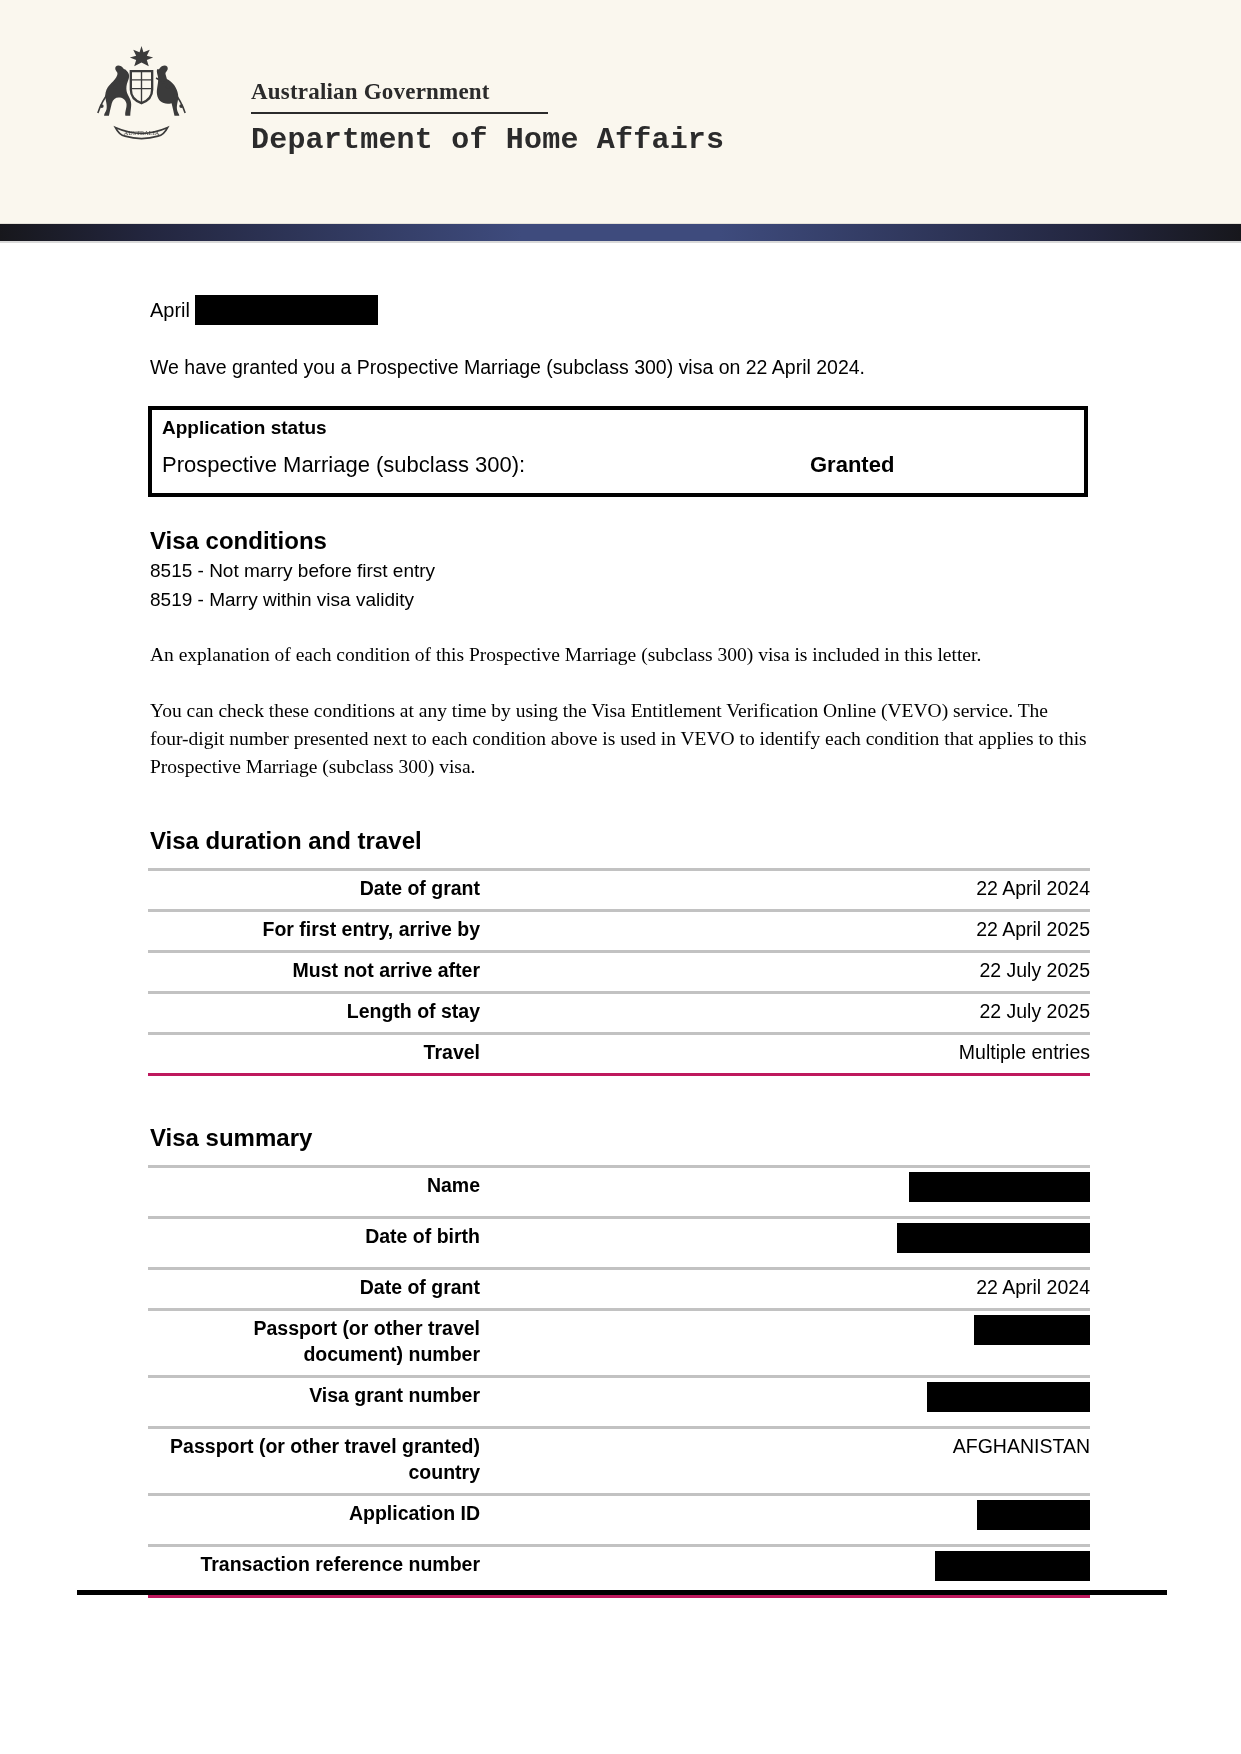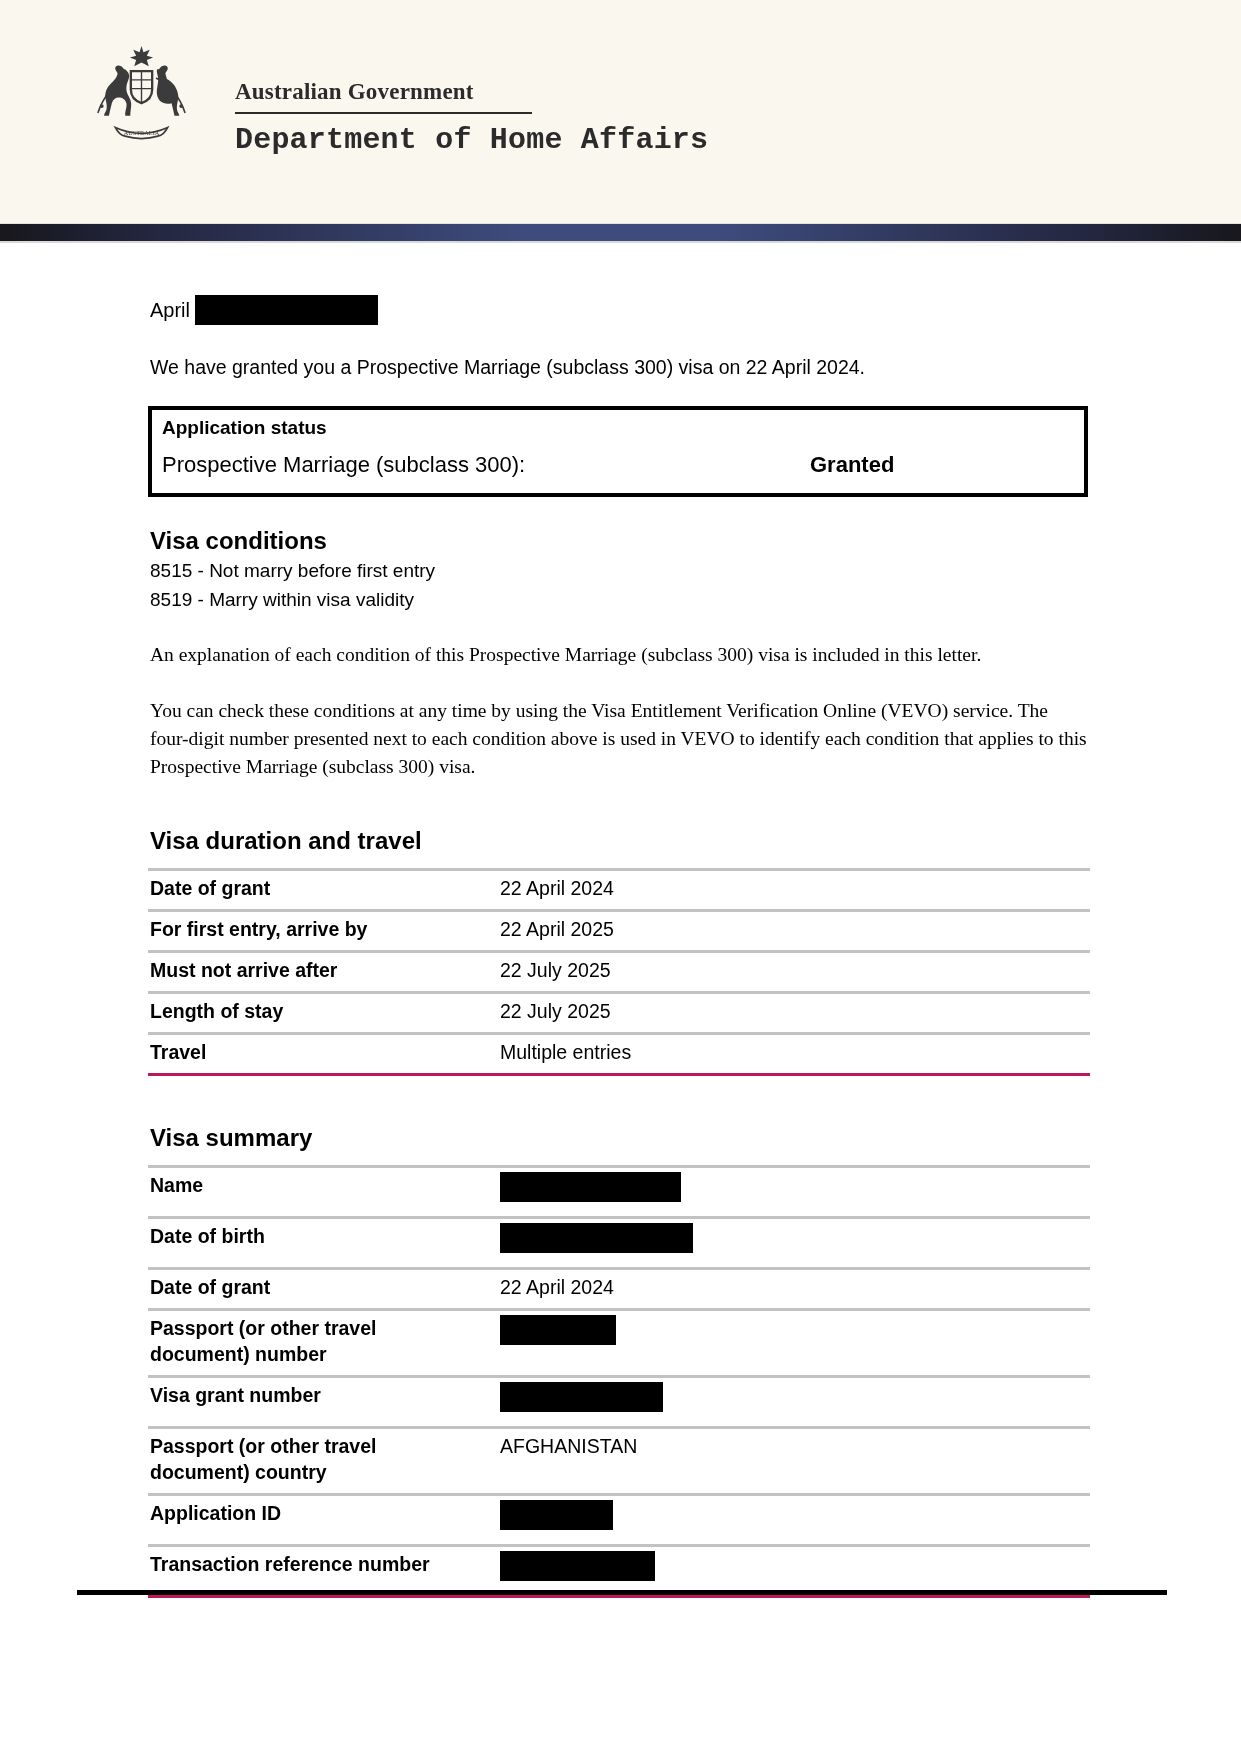--- a/index.html
+++ b/index.html
@@ -18,21 +18,21 @@
     height: 224px;
     background: #faf7ee;
     border-bottom: 1px solid #e4e1d8;
   }
   .header-inner {
     display: flex;
     align-items: flex-start;
     padding: 45px 0 0 88px;
   }
   .coat-of-arms { width: 107px; height: 97px; flex: 0 0 auto; }
-  .gov-titles { margin-left: 40px; margin-top: 34px; }
+  .gov-titles { margin-left: 56px; margin-top: 34px; }
   .gov-name {
     font-family: "Liberation Serif", serif;
     font-weight: bold;
     font-size: 23px;
     color: #2b2b2b;
     letter-spacing: 0.2px;
   }
   .gov-divider {
     border: none;
     border-top: 2px solid #2b2b2b;
@@ -124,20 +124,21 @@
   }
 
   
   .duration-title { margin-top: 46px; }
   .summary-title  { margin-top: 48px; }
 
   .info-table {
     margin-top: 13px;
     margin-left: -2px;
     width: 942px;
+    text-align: right;
   }
   .trow {
     display: flex;
     border-top: 3px solid #c2c2c2;
     padding: 4px 0 8px 2px;
     font-size: 19.5px;
     line-height: 26px;
   }
   .info-table .trow:last-child { border-bottom: 3px solid #be185d; }
   .tlabel {
@@ -263,21 +264,21 @@
     </div>
     <div class="trow">
       <div class="tlabel">Passport (or other travel document) number</div>
       <div class="tvalue"><span class="redact" style="width:116px"></span></div>
     </div>
     <div class="trow">
       <div class="tlabel">Visa grant number</div>
       <div class="tvalue"><span class="redact" style="width:163px"></span></div>
     </div>
     <div class="trow">
-      <div class="tlabel">Passport (or other travel document) country</div>
+      <div class="tlabel">Passport (or other travel granted) country</div>
       <div class="tvalue">AFGHANISTAN</div>
     </div>
     <div class="trow">
       <div class="tlabel">Application ID</div>
       <div class="tvalue"><span class="redact" style="width:113px"></span></div>
     </div>
     <div class="trow">
       <div class="tlabel">Transaction reference number</div>
       <div class="tvalue"><span class="redact" style="width:155px"></span></div>
     </div>

